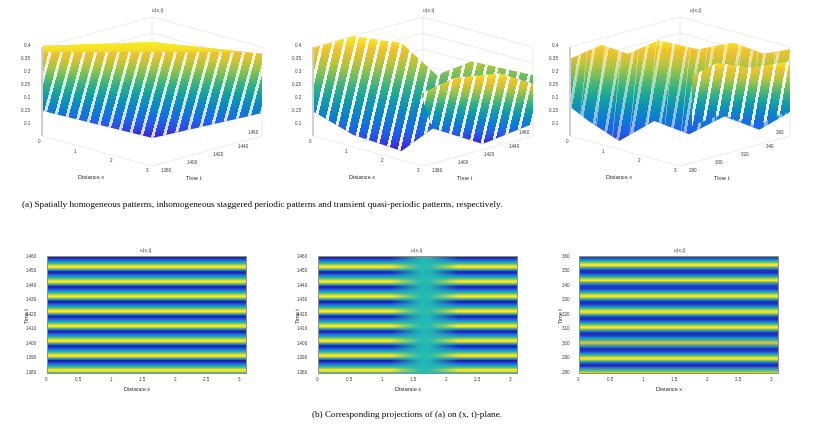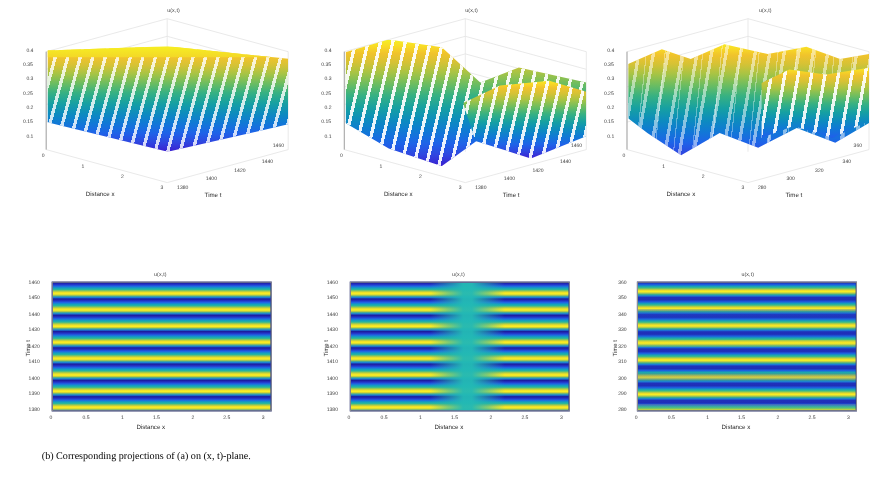--- a/index.html
+++ b/index.html
@@ -39,21 +39,21 @@
   .p2d-0{left:0;}
   .p2d-1{left:271px;}
   .p2d-2{left:542px;}
   .axesbox{position:absolute;border:0.8px solid #8f8f8f;box-sizing:border-box;overflow:hidden;background:#101b8c;}
   .heat{position:absolute;inset:0;}
   .ylab-rot{position:absolute;font-size:5.4px;color:#2a2a2a;transform:rotate(-90deg);transform-origin:50% 50%;white-space:nowrap;}
 
   
   .caption{position:absolute;font-family:"Liberation Serif",serif;font-size:9.2px;color:#000;line-height:1.45;text-align:justify;}
   .cap-a{left:22px;top:198px;width:770px;}
-  .cap-b{left:38px;top:408px;width:770px;}
+  .cap-b{left:22px;top:408px;width:770px;text-align:center;}
 </style>
 </head>
 <body>
 
 <div class="figure">
 
   <div class="row" style="top:0;height:192px;">
 
     <div class="panel3d p3d-0">
       <div class="ptitle" style="left:152px;top:8px;">u(x,t)</div>
@@ -216,20 +216,21 @@
 
       <div class="tick" style="left:147px;top:168px;">280</div>
       <div class="tick" style="left:173px;top:160px;">300</div>
       <div class="tick" style="left:199px;top:152px;">320</div>
       <div class="tick" style="left:224px;top:144px;">340</div>
       <div class="tick" style="left:234px;top:130px;">360</div>
       <div class="axlabel" style="left:172px;top:175px;">Time t</div>
     </div>
   </div>
 
+  <div class="caption cap-a">(a) Spatially homogeneous patterns, inhomogeneous staggered periodic patterns and transient quasi-periodic patterns, respectively.</div>
 
   <div class="row" style="top:243px;height:165px;">
 
     <div class="panel2d p2d-0">
       <div class="ptitle" style="left:140px;top:5px;">u(x,t)</div>
 
       <div class="axesbox" style="left:47px;top:13px;width:200px;height:118px;">
         <div class="heat" style="background-image:repeating-linear-gradient(to bottom,
                #1b1b9e 0px, #2433c8 1.6px, #1f66e3 3.2px, #12a0c0 4.8px,
                #2ab79a 6.2px, #9ec94e 7.6px, #f3e027 9.0px, #f7f024 10.2px,

